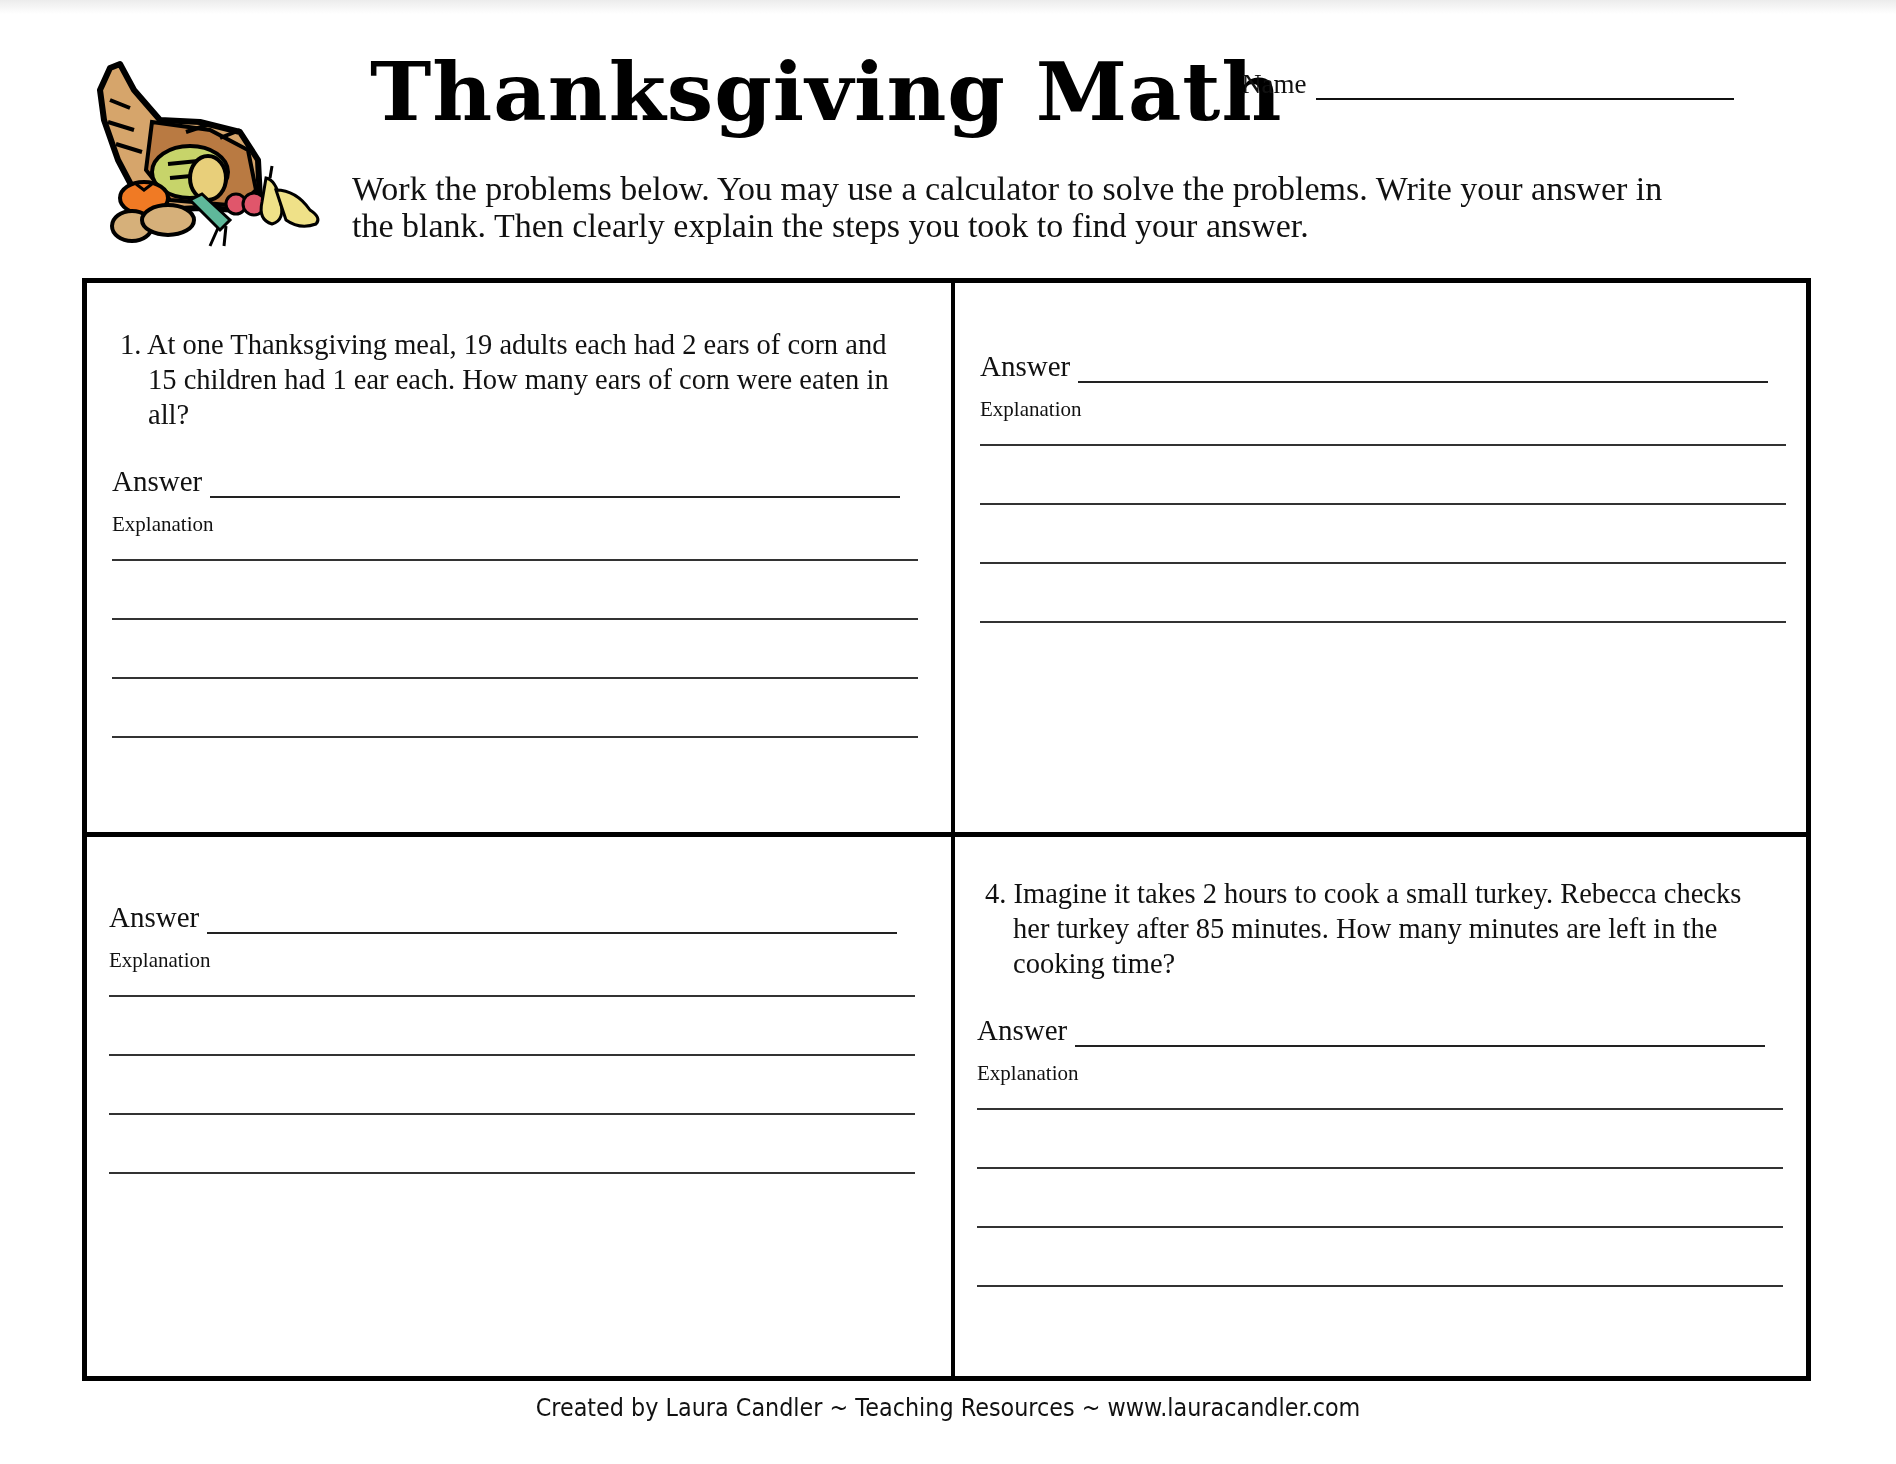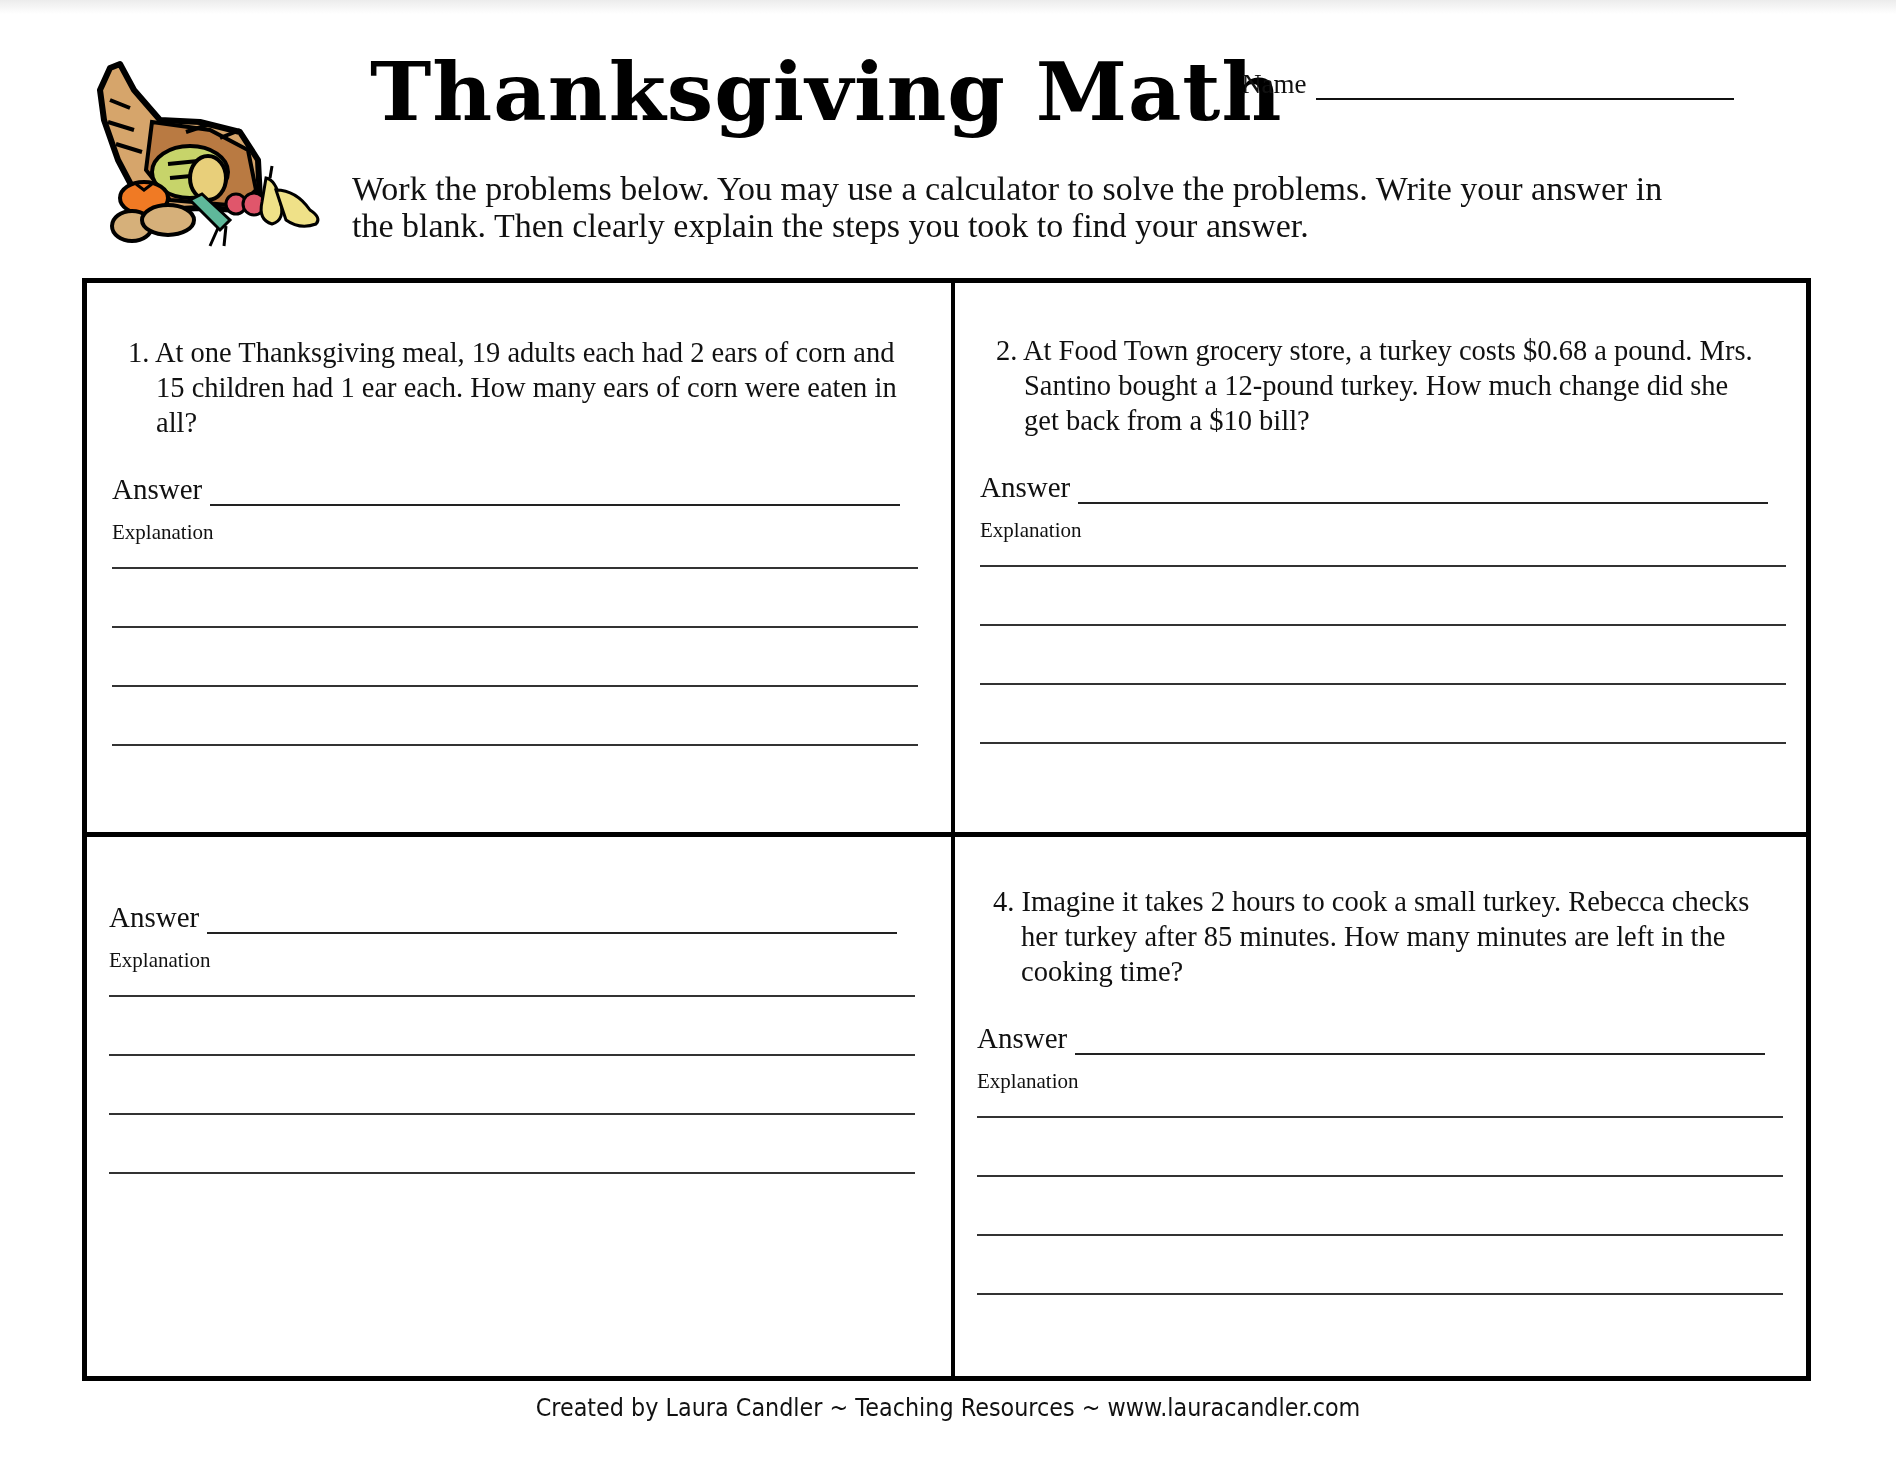--- a/index.html
+++ b/index.html
@@ -17,21 +17,21 @@
   .grid { position: absolute; left: 82px; top: 278px; width: 1729px; height: 1103px;
           border: 5px solid #000; box-sizing: border-box; }
   .vdiv { position: absolute; left: 864px; top: 0; width: 4px; height: 100%; background: #000; }
   .hdiv { position: absolute; left: 0; top: 549px; width: 100%; height: 5px; background: #000; }
   .cell { position: absolute; box-sizing: border-box; }
   .cell.c1 { left: 0; top: 0; width: 864px; height: 549px; padding: 36px 28px 0 25px; }
   .cell.c2 { left: 868px; top: 0; width: 851px; height: 549px; padding: 34px 20px 0 25px; }
   .cell.c3 { left: 0; top: 554px; width: 864px; height: 539px; padding: 31px 28px 0 22px; }
   .cell.c4 { left: 868px; top: 554px; width: 851px; height: 539px; padding: 31px 36px 0 22px; }
   .q { font-family: "Liberation Serif", serif; font-size: 28.5px; line-height: 35px;
-       padding-left: 28px; text-indent: -28px; margin: 16px; }
+       padding-left: 28px; text-indent: -28px; margin: 8px; }
   .answer-row { display: flex; align-items: flex-end; font-size: 29px; margin-top: 32px; height: 34px; }
   .answer-line { flex: 0 0 auto; width: 690px; border-bottom: 2px solid #222; margin-left: 8px; height: 28px; }
   .expl-label { font-size: 21px; margin-top: 14px; }
   .lines { margin-top: 22px; }
   .wline { width: 806px; height: 0; border-bottom: 2.5px solid #333; margin-bottom: 57px; }
   .c2 .wline, .c4 .wline { width: 806px; }
   .footer { position: absolute; left: 0; top: 1394px; width: 1896px; text-align: center;
             font-family: "DejaVu Sans", "Liberation Sans", sans-serif; font-size: 24px; color: #111;
             transform: scaleX(0.93); }
 </style>
@@ -89,21 +89,20 @@
     <div class="expl-label">Explanation</div>
     <div class="lines">
       <div class="wline"></div>
       <div class="wline"></div>
       <div class="wline"></div>
       <div class="wline"></div>
     </div>
   </div>
 
   <div class="cell c2">
-    <p class="q">2. At Food Town grocery store, a turkey costs $0.68 a pound. Mrs. Santino bought a 12-pound turkey. How much change did she get back from a $10 bill?</p>
     <div class="answer-row">
       <span>Answer</span>
       <span class="answer-line"></span>
     </div>
     <div class="expl-label">Explanation</div>
     <div class="lines">
       <div class="wline"></div>
       <div class="wline"></div>
       <div class="wline"></div>
       <div class="wline"></div>

